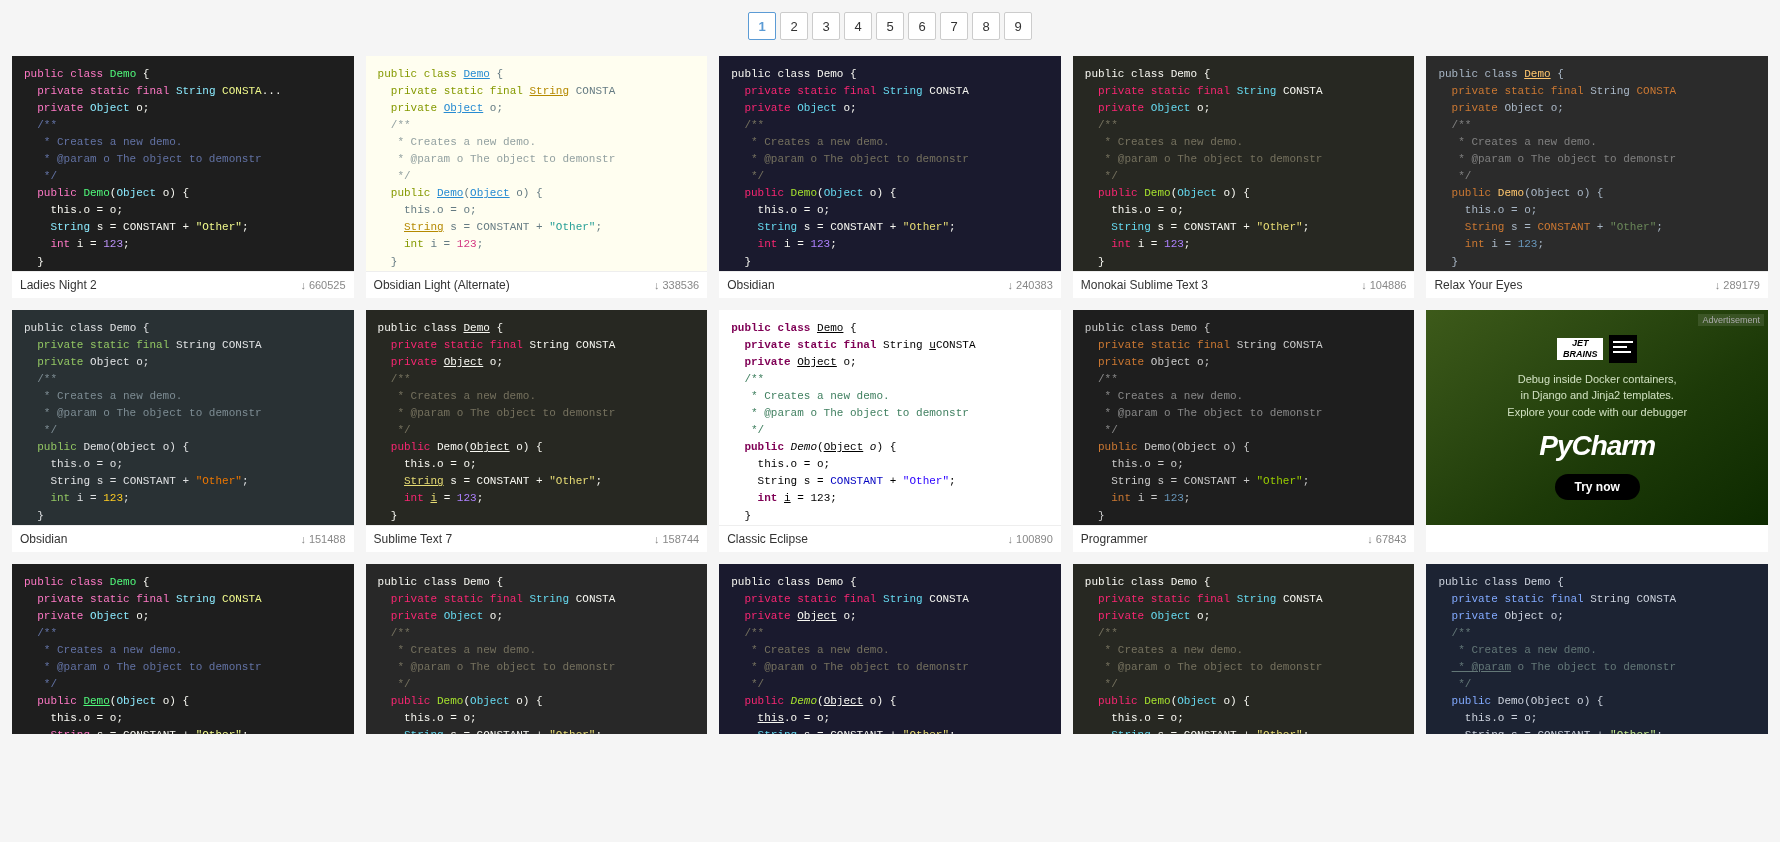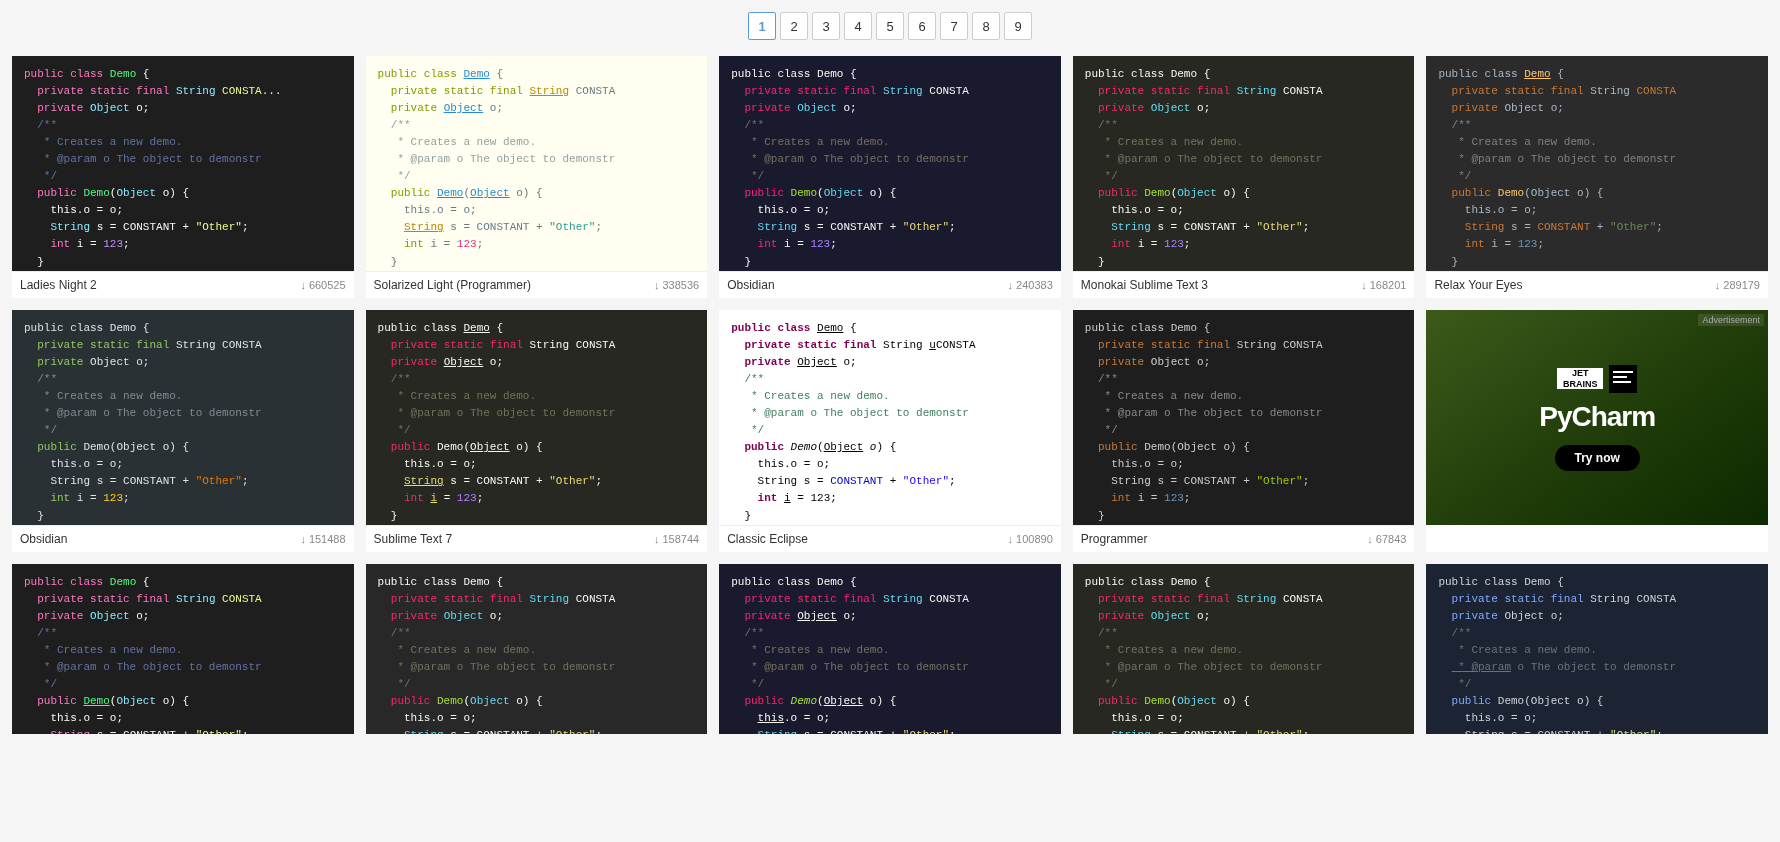--- a/index.html
+++ b/index.html
@@ -179,21 +179,21 @@
         <div>&nbsp;&nbsp;<span style="color:#859900;">public</span> <span style="color:#268bd2; text-decoration:underline;">Demo</span><span style="color:#657b83;">(</span><span style="color:#268bd2; text-decoration:underline;">Object</span> <span style="color:#657b83;">o) {</span></div>
         <div>&nbsp;&nbsp;&nbsp;&nbsp;<span style="color:#657b83;">this.o = o;</span></div>
         <div>&nbsp;&nbsp;&nbsp;&nbsp;<span style="color:#b58900; text-decoration:underline;">String</span> <span style="color:#657b83;">s = CONSTANT + </span><span style="color:#2aa198;">"Other"</span><span style="color:#657b83;">;</span></div>
         <div>&nbsp;&nbsp;&nbsp;&nbsp;<span style="color:#859900;">int</span> <span style="color:#657b83;">i = </span><span style="color:#d33682;">123</span><span style="color:#657b83;">;</span></div>
         <div>&nbsp;&nbsp;<span style="color:#657b83;">}</span></div>
         <div>&nbsp;&nbsp;   </div>
 
       </div>
     </div>
     <div class="theme-info">
-      <span class="theme-name">Solarized Light (Programmer)</span>
+      <span class="theme-name">Obsidian Light (Alternate)</span>
       <span class="theme-downloads">↓<span>338536</span></span>
     </div>
   </div>
 
   <div class="theme-card">
     <div class="theme-preview" style="background:#1a1a2e;">
       <div class="code-preview">
         <div><span style="color:#f8f8f2;">public</span> <span style="color:#f8f8f2;">class</span> <span style="color:#f8f8f2;">Demo</span> <span style="color:#f8f8f2;">{</span></div>
         <div>&nbsp;&nbsp;<span style="color:#f92672;">private</span> <span style="color:#f92672;">static</span> <span style="color:#f92672;">final</span> <span style="color:#66d9ef;">String</span> <span style="color:#f8f8f2;">CONSTA</span></div>
         <div>&nbsp;&nbsp;<span style="color:#f92672;">private</span> <span style="color:#66d9ef;">Object</span> <span style="color:#f8f8f2;">o;</span></div>
@@ -230,21 +230,21 @@
         <div>&nbsp;&nbsp;&nbsp;&nbsp;<span style="color:#f8f8f2;">this.o = o;</span></div>
         <div>&nbsp;&nbsp;&nbsp;&nbsp;<span style="color:#66d9ef;">String</span> <span style="color:#f8f8f2;">s = CONSTANT + </span><span style="color:#e6db74;">"Other"</span><span style="color:#f8f8f2;">;</span></div>
         <div>&nbsp;&nbsp;&nbsp;&nbsp;<span style="color:#f92672;">int</span> <span style="color:#f8f8f2;">i = </span><span style="color:#ae81ff;">123</span><span style="color:#f8f8f2;">;</span></div>
         <div>&nbsp;&nbsp;<span style="color:#f8f8f2;">}</span></div>
         <div>&nbsp;&nbsp;   </div>
 
       </div>
     </div>
     <div class="theme-info">
       <span class="theme-name">Monokai Sublime Text 3</span>
-      <span class="theme-downloads">↓<span>168201</span></span>
+      <span class="theme-downloads">↓<span>104886</span></span>
     </div>
   </div>
 
   <div class="theme-card">
     <div class="theme-preview" style="background:#2b2b2b;">
       <div class="code-preview">
         <div><span style="color:#a9b7c6;">public</span> <span style="color:#a9b7c6;">class</span> <span style="color:#ffc66d; text-decoration:underline;">Demo</span> <span style="color:#a9b7c6;">{</span></div>
         <div>&nbsp;&nbsp;<span style="color:#cc7832;">private</span> <span style="color:#cc7832;">static</span> <span style="color:#cc7832;">final</span> <span style="color:#a9b7c6;">String</span> <span style="color:#cc7832;">CONSTA</span></div>
         <div>&nbsp;&nbsp;<span style="color:#cc7832;">private</span> <span style="color:#a9b7c6;">Object</span> <span style="color:#a9b7c6;">o;</span></div>
         <div>&nbsp;&nbsp;<span style="color:#808080;">/**</span></div>
@@ -363,33 +363,34 @@
     <div class="theme-info">
       <span class="theme-name">Programmer</span>
       <span class="theme-downloads">↓<span>67843</span></span>
     </div>
   </div>
 
   <div class="theme-card ad-container">
     <div class="ad-card" style="background: linear-gradient(145deg, #3d5a1a 0%, #2d4a12 30%, #1d3a08 60%, #0d2a00 100%);">
       <div style="position:absolute;top:4px;right:4px;font-size:9px;color:#aaa;background:rgba(255,255,255,0.1);padding:1px 4px;">Advertisement</div>
       <div style="display:flex;align-items:center;gap:6px;margin-bottom:8px;">
-        <div style="background:#fff;padding:0 6px;font-size:9px;font-weight:bold;color:#000;line-height:1.2;">
+        <div style="background:#fff;padding:0 6px;font-size:9px;font-weight:bold;color:#000;line-height:1.2;font-style:italic;">
           <div>JET</div>
             <div>BRAINS</div>
         </div>
         <div style="background:#000;width:28px;height:28px;display:flex;align-items:center;justify-content:center;">
           <svg width="20" height="16" viewBox="0 0 20 16">
             <rect x="0" y="0" width="20" height="2" fill="#fff"></rect>
             <rect x="0" y="5" width="14" height="2" fill="#fff"></rect>
             <rect x="0" y="10" width="18" height="2" fill="#fff"></rect>
           </svg>
         </div>
       </div>
-      <div style="font-size:28px;font-weight:900;color:#fff;margin-bottom:12px;letter-spacing:-1px;">PyCharm</div>
+      <div style="font-size:11px;color:#d0e0c0;text-align:center;line-height:1.5;margin-bottom:10px;">Debug inside Docker containers,<br>in Django and Jinja2 templates.<br>Explore your code with our debugger</div>
+      <div style="font-size:28px;font-weight:900;color:#fff;font-style:italic;margin-bottom:12px;letter-spacing:-1px;">PyCharm</div>
       <button class="try-now-btn">Try now</button>
     </div>
   </div>
 
   <div class="theme-card">
     <div class="theme-preview theme-preview-partial" style="background:#1e1e1e;">
       <div class="code-preview">
         <div><span style="color:#ff79c6;">public</span> <span style="color:#ff79c6;">class</span> <span style="color:#50fa7b;">Demo</span> <span style="color:#f8f8f2;">{</span></div>
         <div>&nbsp;&nbsp;<span style="color:#ff79c6;">private</span> <span style="color:#ff79c6;">static</span> <span style="color:#ff79c6;">final</span> <span style="color:#8be9fd;">String</span> <span style="color:#f1fa8c;">CONSTA</span></div>
         <div>&nbsp;&nbsp;<span style="color:#ff79c6;">private</span> <span style="color:#8be9fd;">Object</span> <span style="color:#f8f8f2;">o;</span></div>

